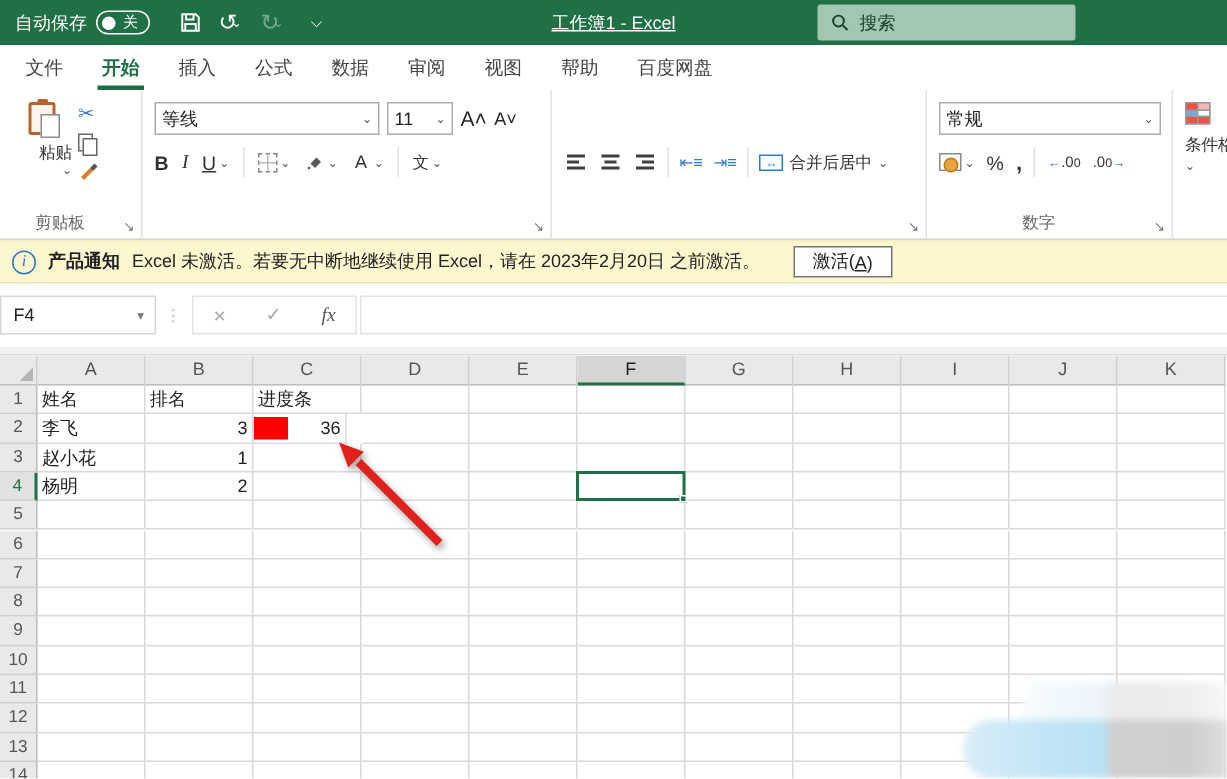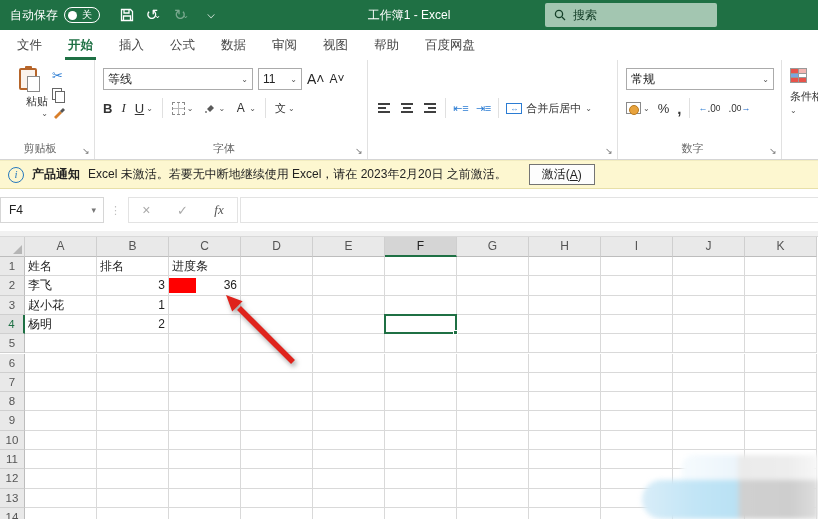--- a/index.html
+++ b/index.html
@@ -10,21 +10,21 @@
   
   .titlebar { height:30px; background:#1f7044; color:#fff; display:flex; align-items:center; position:relative; }
   .autosave { display:flex; align-items:center; gap:6px; margin-left:10px; font-size:12px; }
   .toggle { width:36px; height:16px; border:1.5px solid #fff; border-radius:9px; position:relative; display:flex; align-items:center; }
   .toggle .dot { width:9px; height:9px; background:#fff; border-radius:50%; margin-left:3px; }
   .toggle .tstate { font-size:10px; margin-left:5px; color:#fff; }
   .qat { display:flex; align-items:center; margin-left:14px; gap:2px; }
   .qat .qbtn { width:26px; height:26px; display:flex; align-items:center; justify-content:center; color:#fff; font-size:15px; }
   .qat .mini { font-size:8px; margin-left:-4px; width:10px; }
   .qat .dim { opacity:.4; }
-  .doc-title { position:absolute; left:0; right:0; text-align:center; font-size:12px; pointer-events:none; }
+  .doc-title { position:absolute; left:0; right:0; text-align:center; font-size:12px; pointer-events:none;text-decoration:underline; }
   .search-pill { position:absolute; left:545px; top:3px; width:172px; height:24px; background:#a3c6b1; color:#16402a; display:flex; align-items:center; gap:8px; padding-left:28px; font-size:12px; border-radius:2px; }
   .search-pill svg { position:absolute; left:9px; }
 
   
   .tabbar { height:30px; background:#fff; display:flex; align-items:stretch; padding-left:4px; }
   .rtab { padding:0 13px; display:flex; align-items:center; font-size:12.5px; color:#444; position:relative; cursor:default; }
   .rtab.active { color:#1e7044; font-weight:bold; }
   .rtab.active::after { content:""; position:absolute; left:10px; right:10px; bottom:0; height:3px; background:#1e7044; }
 
   
@@ -242,21 +242,20 @@
         <span class="fbtn">
             <span class="ico-fontcolor">A<span class="bar"></span></span>
             <span class="chev">⌄</span>
           </span>
         <span class="vdiv"></span>
         <span class="fbtn">
             <span class="ico-phonetic">文</span>
             <span class="chev">⌄</span>
           </span>
       </div>
-      <div class="glabel">字体</div>
       <span class="lnch">↘</span>
     </div>
 
     <div class="rgroup g-align">
       <div class="alrow2">
         <span class="lines l">
             <i class="w100"></i>
             <i class="w70"></i>
             <i class="w100"></i>
           </span>
@@ -493,21 +492,21 @@
       <div class="cell" style="left: 25px; top: 58.6px; width: 72px; height: 19.3px; line-height: 18.3px;">赵小花</div>
       <div class="rcell" style="left: 0px; top: 58.6px; width: 25px; height: 19.3px; line-height: 19.3px;">3</div>
       <div class="cell" style="left: 745px; top: 39.3px; width: 72px; height: 19.3px; line-height: 18.3px;"></div>
       <div class="cell" style="left: 673px; top: 39.3px; width: 72px; height: 19.3px; line-height: 18.3px;"></div>
       <div class="cell" style="left: 601px; top: 39.3px; width: 72px; height: 19.3px; line-height: 18.3px;"></div>
       <div class="cell" style="left: 529px; top: 39.3px; width: 72px; height: 19.3px; line-height: 18.3px;"></div>
       <div class="cell" style="left: 457px; top: 39.3px; width: 72px; height: 19.3px; line-height: 18.3px;"></div>
       <div class="cell" style="left: 385px; top: 39.3px; width: 72px; height: 19.3px; line-height: 18.3px;"></div>
       <div class="cell" style="left: 313px; top: 39.3px; width: 72px; height: 19.3px; line-height: 18.3px;"></div>
       <div class="cell" style="left: 241px; top: 39.3px; width: 72px; height: 19.3px; line-height: 18.3px;"></div>
-      <div class="cell num" style="left: 169px; top: 39.3px; width: 72px; height: 19.3px; line-height: 18.3px;">36<div class="databar" style="width: 38%; background: rgb(255, 0, 0);"></div></div>
+      <div class="cell num" style="left: 169px; top: 39.3px; width: 62px; height: 19.3px; line-height: 18.3px;">36<div class="databar" style="width: 38%; background: rgb(255, 0, 0);"></div></div>
       <div class="cell num" style="left: 97px; top: 39.3px; width: 72px; height: 19.3px; line-height: 18.3px;">3</div>
       <div class="cell" style="left: 25px; top: 39.3px; width: 72px; height: 19.3px; line-height: 18.3px;">李飞</div>
       <div class="rcell" style="left: 0px; top: 39.3px; width: 25px; height: 19.3px; line-height: 19.3px;">2</div>
       <div class="cell" style="left: 745px; top: 20px; width: 72px; height: 19.3px; line-height: 18.3px;"></div>
       <div class="cell" style="left: 673px; top: 20px; width: 72px; height: 19.3px; line-height: 18.3px;"></div>
       <div class="cell" style="left: 601px; top: 20px; width: 72px; height: 19.3px; line-height: 18.3px;"></div>
       <div class="cell" style="left: 529px; top: 20px; width: 72px; height: 19.3px; line-height: 18.3px;"></div>
       <div class="cell" style="left: 457px; top: 20px; width: 72px; height: 19.3px; line-height: 18.3px;"></div>
       <div class="cell" style="left: 385px; top: 20px; width: 72px; height: 19.3px; line-height: 18.3px;"></div>
       <div class="cell" style="left: 313px; top: 20px; width: 72px; height: 19.3px; line-height: 18.3px;"></div>

